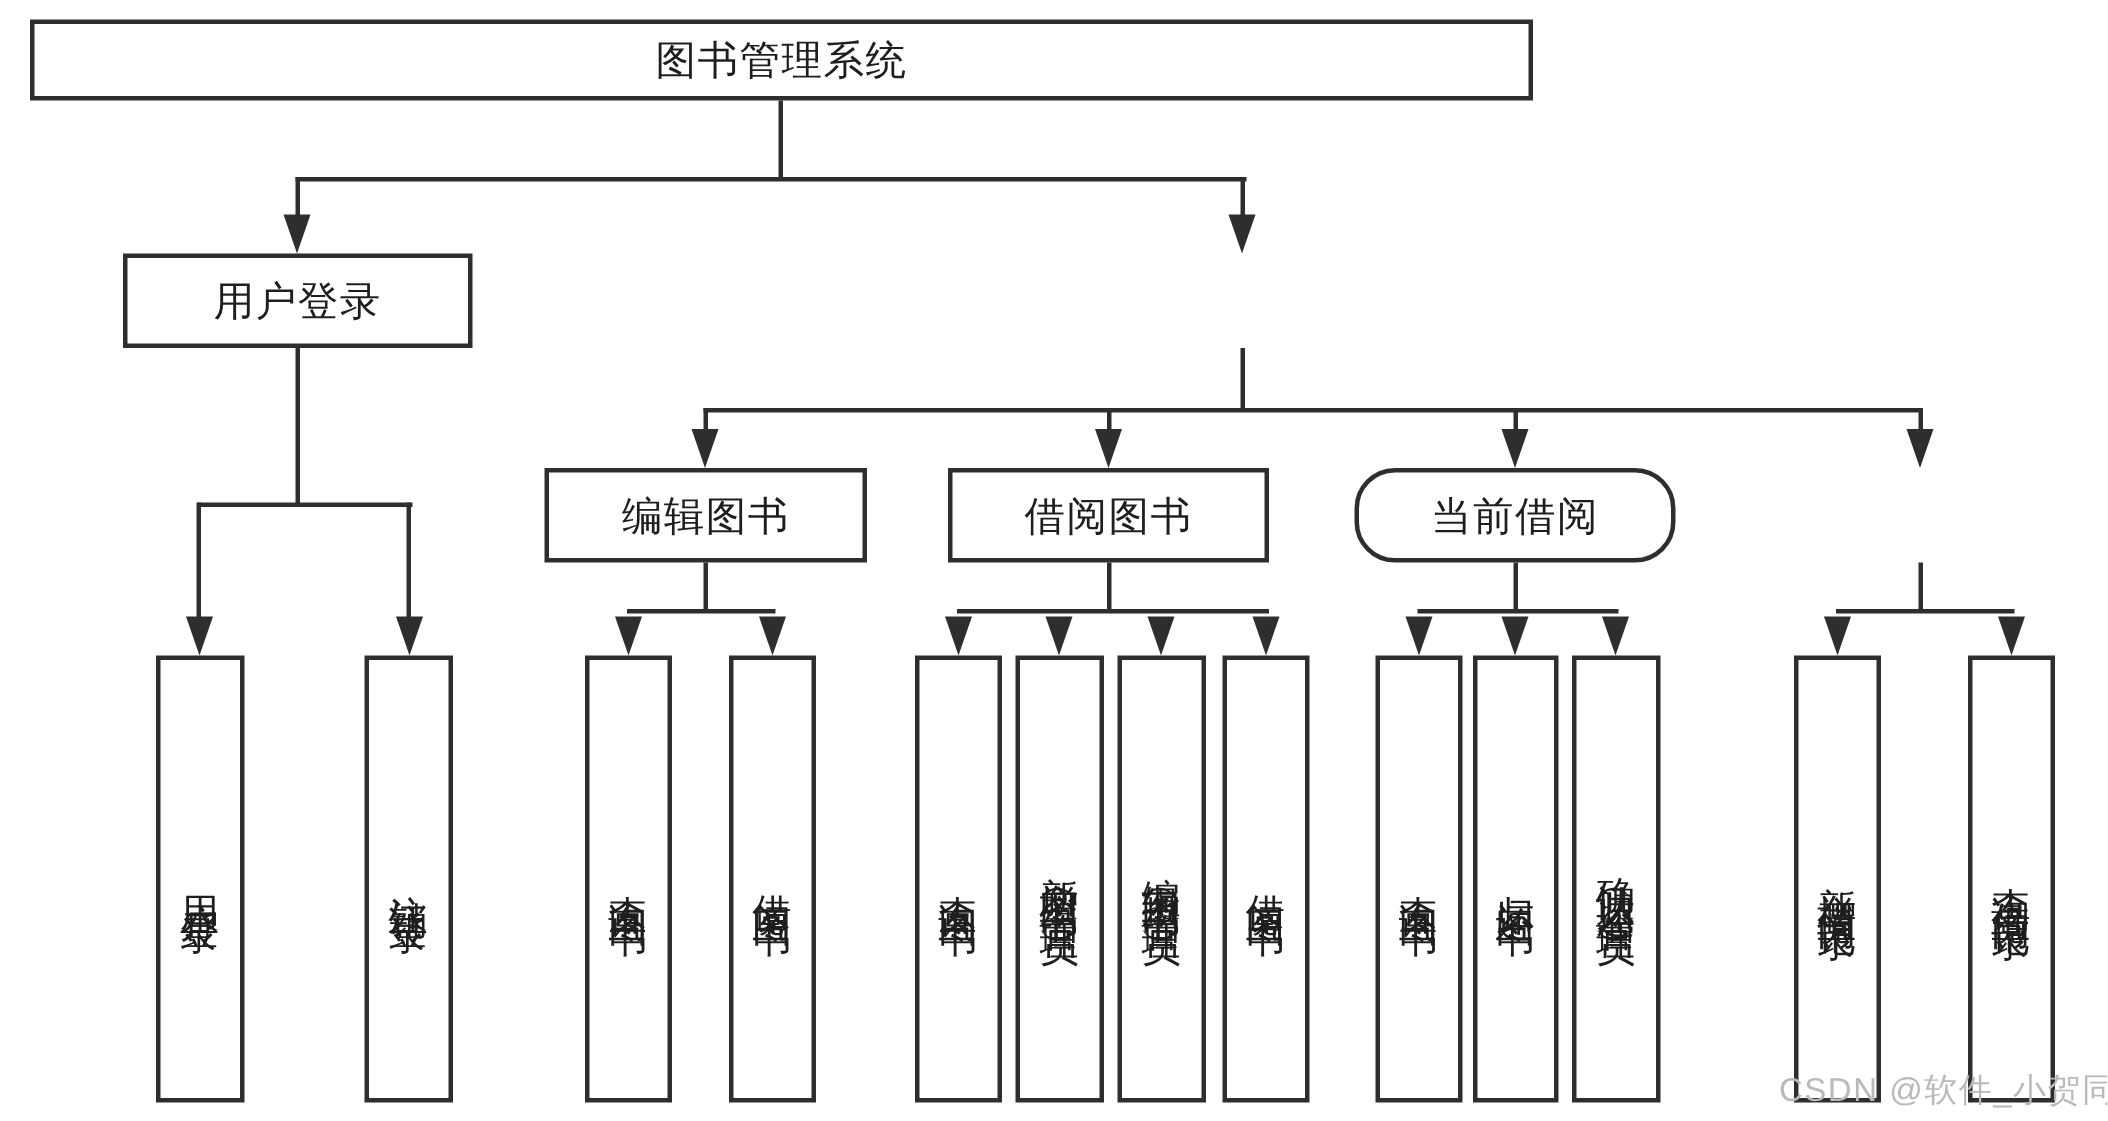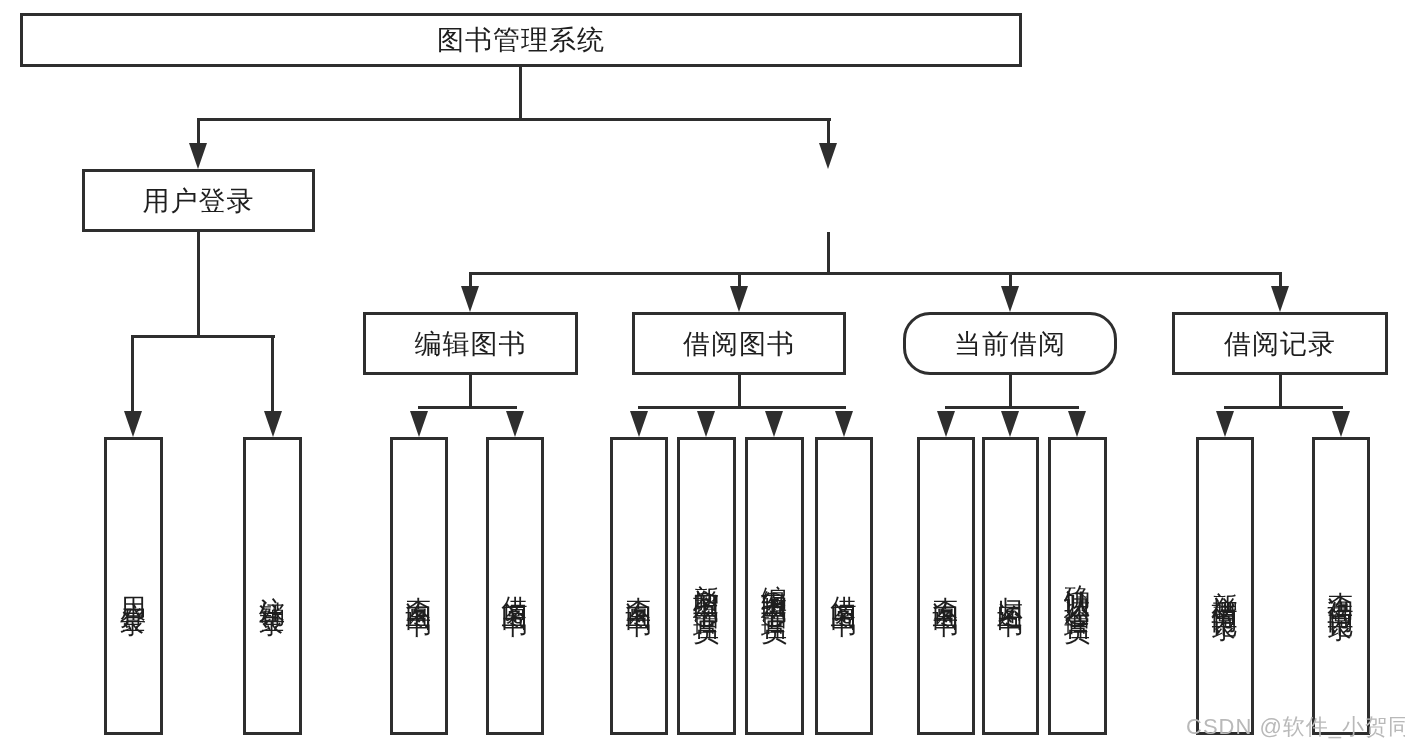--- a/index.html
+++ b/index.html
@@ -92,23 +92,20 @@
 
   <div class="hbox" style="left:363px;top:312px;width:215px;height:63px;">
     <span>编辑图书</span>
   </div>
   <div class="hbox" style="left:632px;top:312px;width:214px;height:63px;">
     <span>借阅图书</span>
   </div>
   <div class="hbox" style="left:903px;top:312px;width:214px;height:63px;border-radius:27px;">
     <span>当前借阅</span>
   </div>
-  <div class="hbox" style="left:1172px;top:312px;width:216px;height:63px;">
-    <span>借阅记录</span>
-  </div>
 
   <div class="vline" style="left:469px;top:375px;height:32px;"></div>
   <div class="hline" style="left:418px;top:406px;width:99px;"></div>
   <div class="ahead" style="left:410px;top:411px;"></div>
   <div class="ahead" style="left:506px;top:411px;"></div>
 
   <div class="vline" style="left:738px;top:375px;height:32px;"></div>
   <div class="hline" style="left:638px;top:406px;width:208px;"></div>
   <div class="ahead" style="left:630px;top:411px;"></div>
   <div class="ahead" style="left:697px;top:411px;"></div>

